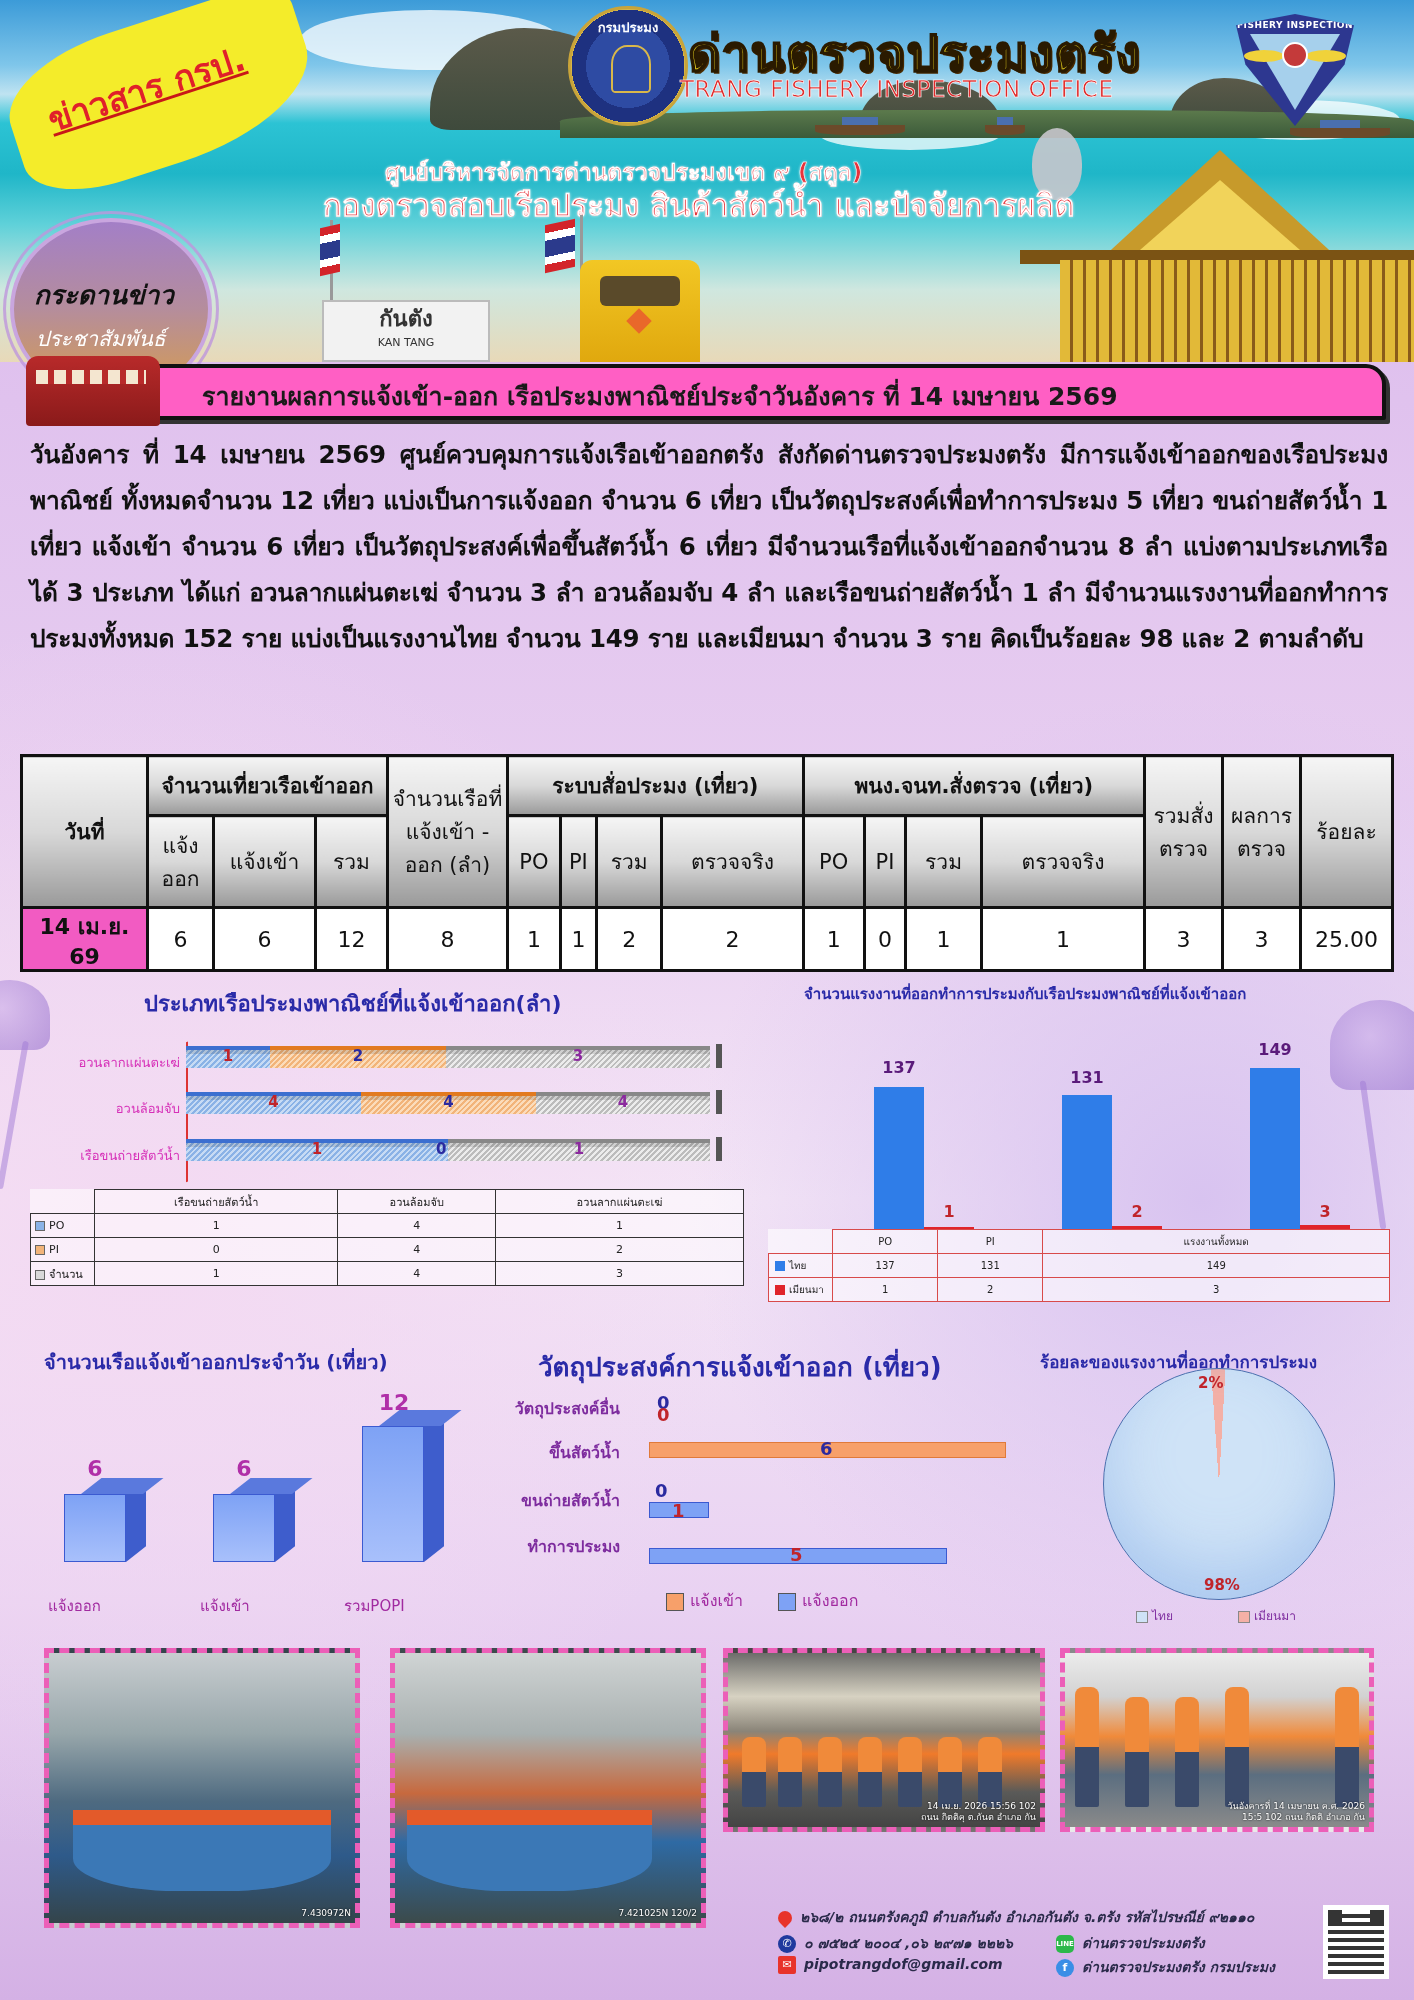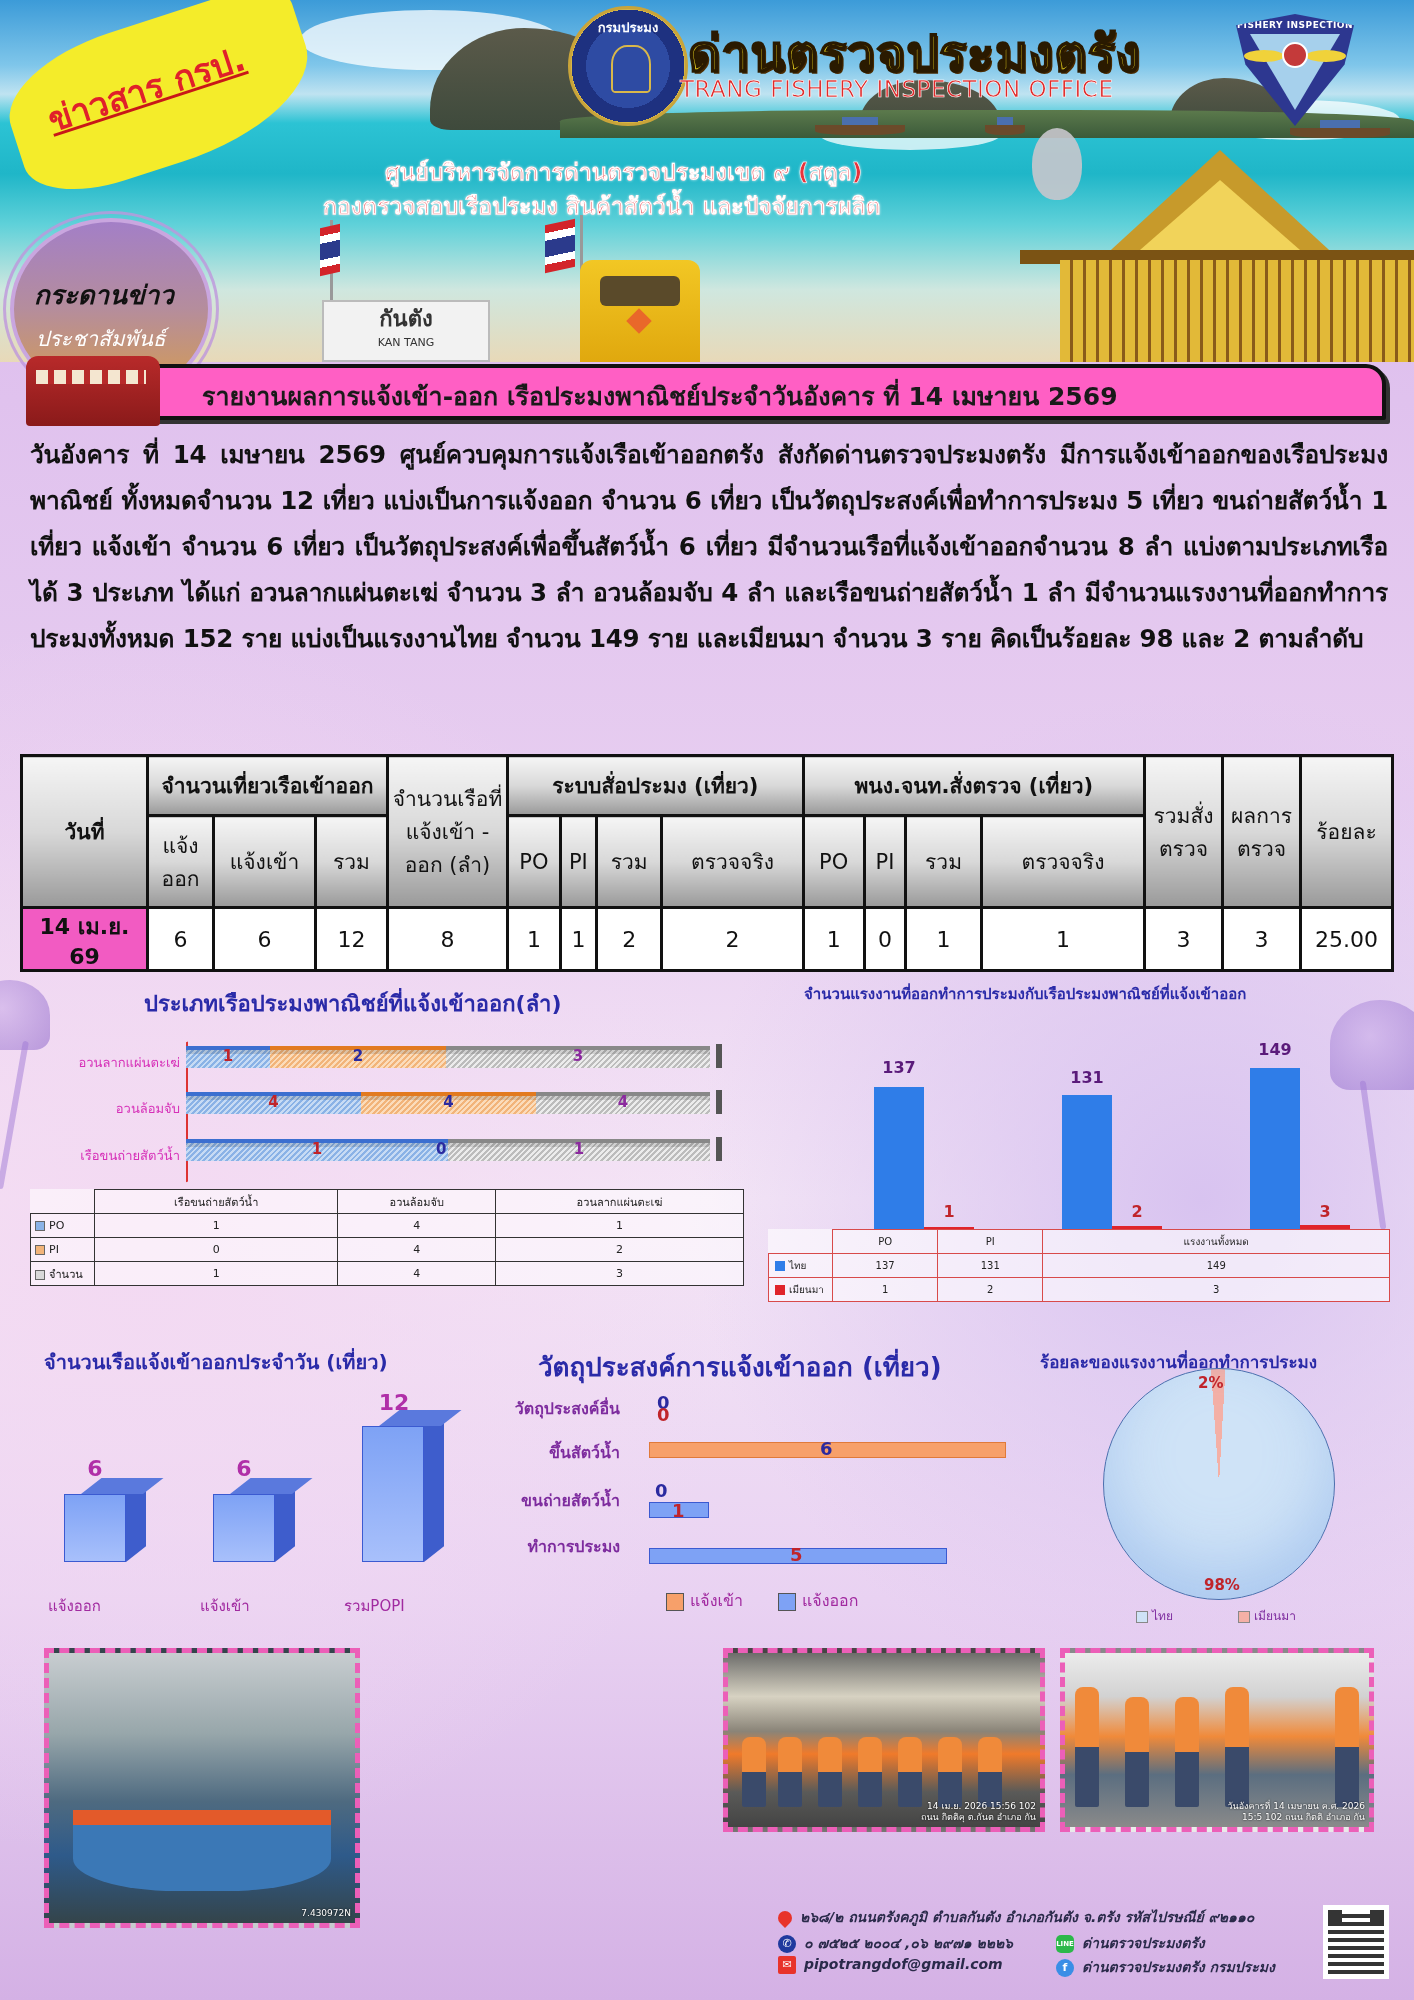--- a/index.html
+++ b/index.html
@@ -38,21 +38,21 @@
   .badge-shield { position: absolute; left: 1236px; top: 14px; width: 118px; height: 112px; background: #2d3790; clip-path: polygon(0 10%, 50% 0, 100% 10%, 92% 45%, 50% 100%, 8% 45%); }
   .badge-shield .inner { position: absolute; left: 14px; top: 16px; width: 90px; height: 80px; background: #a6d0ec; clip-path: polygon(0 5%, 100% 5%, 50% 100%); }
   .badge-shield .top-text { position: absolute; left: 0; right: 0; top: 6px; font-size: 9px; color: #fff; font-weight: bold; text-align: center; letter-spacing: 0.5px; }
   .badge-shield .wing { position: absolute; top: 36px; width: 40px; height: 12px; background: #f0d23a; border-radius: 50%; }
   .badge-shield .core { position: absolute; left: 46px; top: 28px; width: 26px; height: 26px; border-radius: 50%; background: #c43a3a; border: 2px solid #fff; }
 
   .title-th { position: absolute; left: 688px; top: 14px; font-family: "DejaVu Sans", sans-serif; font-weight: bold; font-size: 50px; color: #f7e020; -webkit-text-stroke: 2px #2a1a00; letter-spacing: 1px; text-shadow: 2px 2px 0 #4a2a00; }
   .title-en { position: absolute; left: 680px; top: 76px; font-family: "DejaVu Sans", sans-serif; font-size: 23px; color: #e02a2a; -webkit-text-stroke: 0.6px #fff; letter-spacing: 0.5px; }
   .sub1, .sub2 { position: absolute; font-weight: bold; color: #e8333b; -webkit-text-stroke: 0.5px #fff; text-shadow: 0 0 3px #fff; }
   .sub1 { left: 385px; top: 154px; font-size: 23px; }
-  .sub2 { left: 323px; top: 188px; font-size: 23px; }
+  .sub2 { left: 323px; top: 180px; font-size: 31px; }
   .manatee { position: absolute; left: 1032px; top: 128px; width: 50px; height: 72px; background: #c8c6cc; border-radius: 50% 50% 45% 45%; opacity: 0.9; }
 
   .news-brush { position: absolute; left: 8px; top: 20px; width: 305px; height: 145px; background: #f4ec2a; transform: rotate(-18deg); border-radius: 40% 20% 50% 30%; }
   .news-brush-text { position: absolute; left: 44px; top: 62px; font-weight: bold; font-size: 34px; color: #e0202a; transform: rotate(-18deg); text-decoration: underline; text-decoration-color: #c81818; }
 
   .board-circle { position: absolute; left: 10px; top: 218px; width: 202px; height: 182px; border-radius: 50%;
     background: linear-gradient(180deg,#a37fc7 0%,#b58d9c 50%,#d79d4d 100%); border: 4px solid #c9a6df; outline: 3px solid rgba(190,150,220,0.8); outline-offset: 4px; }
   .board-t1 { position: absolute; left: 34px; top: 274px; font-size: 26px; font-style: italic; color: #111; font-weight: bold; }
   .board-t2 { position: absolute; left: 36px; top: 322px; font-size: 21px; font-style: italic; color: #fff; }
   .train-icon { position: absolute; left: 26px; top: 356px; width: 134px; height: 70px; background: linear-gradient(180deg,#b82a2a,#8a1a1a); border-radius: 12px 12px 4px 4px; }
@@ -427,20 +427,24 @@
   <div class="pie"></div>
   <div class="pie-lbl" style="left:1198px;top:1374px;">2%</div>
   <div class="pie-lbl" style="left:1204px;top:1576px;">98%</div>
   <div class="pie-legend" style="left:1136px;top:1606px;"><span class="sq" style="background:#cfe3f7;"></span><span>ไทย</span></div>
   <div class="pie-legend" style="left:1238px;top:1606px;"><span class="sq" style="background:#f4b0a6;"></span><span>เมียนมา</span></div>
 
   <div class="photo ph1">
     <div class="ph-hull"></div>
     <div class="stamp">7.430972N</div>
   </div>
+  <div class="photo ph2">
+    <div class="ph-hull" style="left:4%;width:80%;"></div>
+    <div class="stamp">7.421025N 120/2</div>
+  </div>
   <div class="photo ph3">
     <div class="ph-person" style="left:14px;"></div>
     <div class="ph-person" style="left:50px;"></div>
     <div class="ph-person" style="left:90px;"></div>
     <div class="ph-person" style="left:130px;"></div>
     <div class="ph-person" style="left:170px;"></div>
     <div class="ph-person" style="left:210px;"></div>
     <div class="ph-person" style="left:250px;"></div>
     <div class="stamp" style="width:120px;">14 เม.ย. 2026 15:56 102 ถนน กิตติคุ ต.กันต อำเภอ กัน</div>
   </div>

